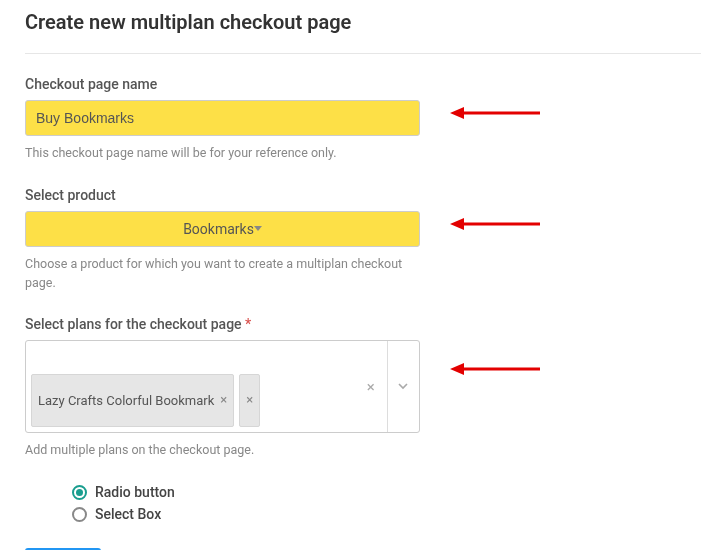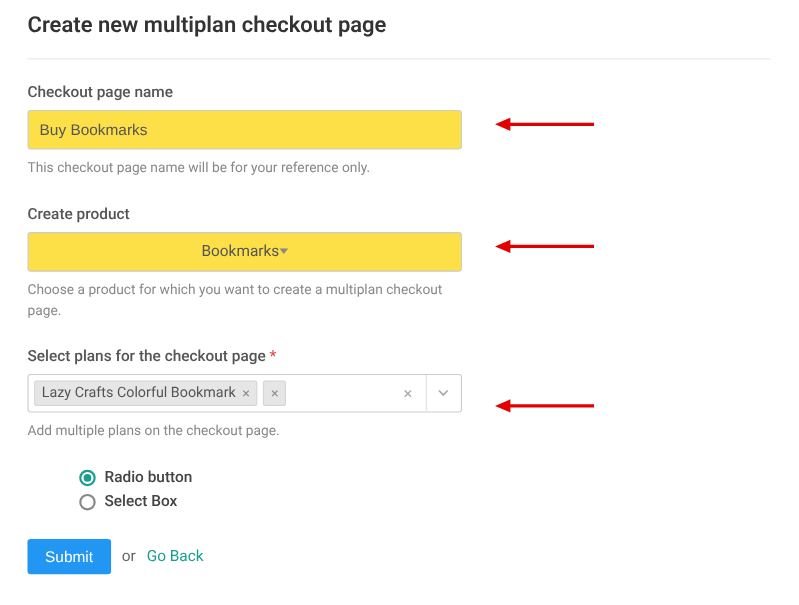--- a/index.html
+++ b/index.html
@@ -68,26 +68,27 @@
     padding: 5px;
     display: flex;
     flex-wrap: wrap;
     gap: 5px;
     align-content: flex-start;
   }
   .chip {
     background: #e6e6e6;
     border: 1px solid #d6d6d6;
     border-radius: 2px;
-    padding: 3px 6px;
+    padding: 18px 6px;
     font-size: 13px;
     color: #555;
     display: inline-flex;
-    align-items: flex-end;
+    align-items: flex-start;
     gap: 6px;
+    margin-top: 28px;
   }
   .chip-x { font-size: 13px; color: #888; cursor: pointer; line-height: 1; }
   .multi-select-side {
     width: 64px;
     display: flex;
     align-items: center;
     border-left: none;
   }
   .ms-clear, .ms-toggle {
     flex: 1;
@@ -167,21 +168,21 @@
   <div class="help-text">This checkout page name will be for your reference only.</div>
   <div class="arrow" style="top:30px">
     <svg viewBox="0 0 90 14">
         <line x1="90" y1="7" x2="12" y2="7" stroke="#e30000" stroke-width="3"></line>
         <polygon points="0,7 14,1 14,13" fill="#e30000"></polygon>
       </svg>
   </div>
 </div>
 
 <div class="form-group">
-  <label class="form-label">Create product</label>
+  <label class="form-label">Select product</label>
   <div class="select-box">
     <span>Bookmarks</span>
     <span class="caret"></span>
   </div>
   <div class="help-text">Choose a product for which you want to create a multiplan checkout page.</div>
   <div class="arrow" style="top:30px">
     <svg viewBox="0 0 90 14">
         <line x1="90" y1="7" x2="12" y2="7" stroke="#e30000" stroke-width="3"></line>
         <polygon points="0,7 14,1 14,13" fill="#e30000"></polygon>
       </svg>

